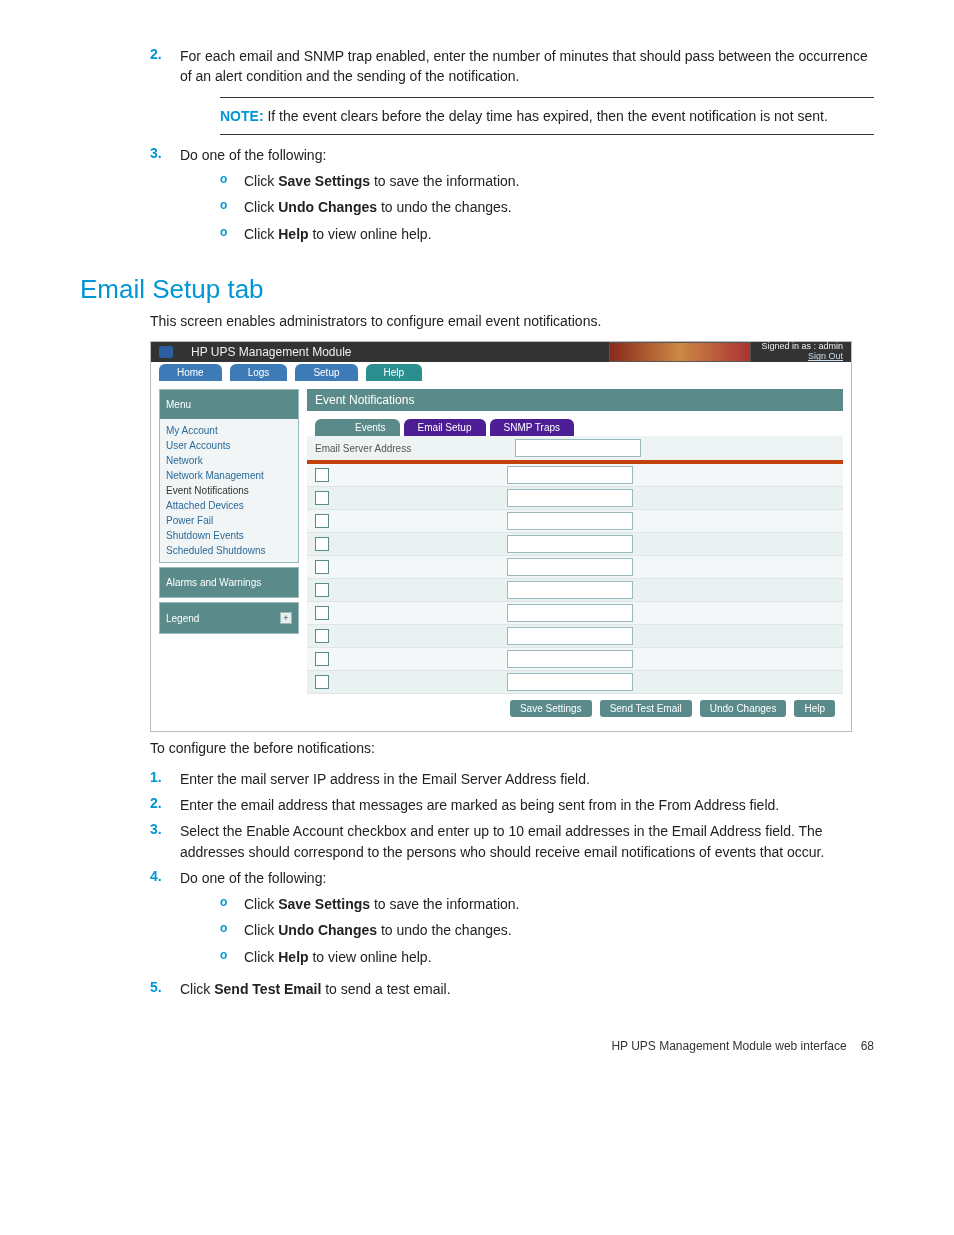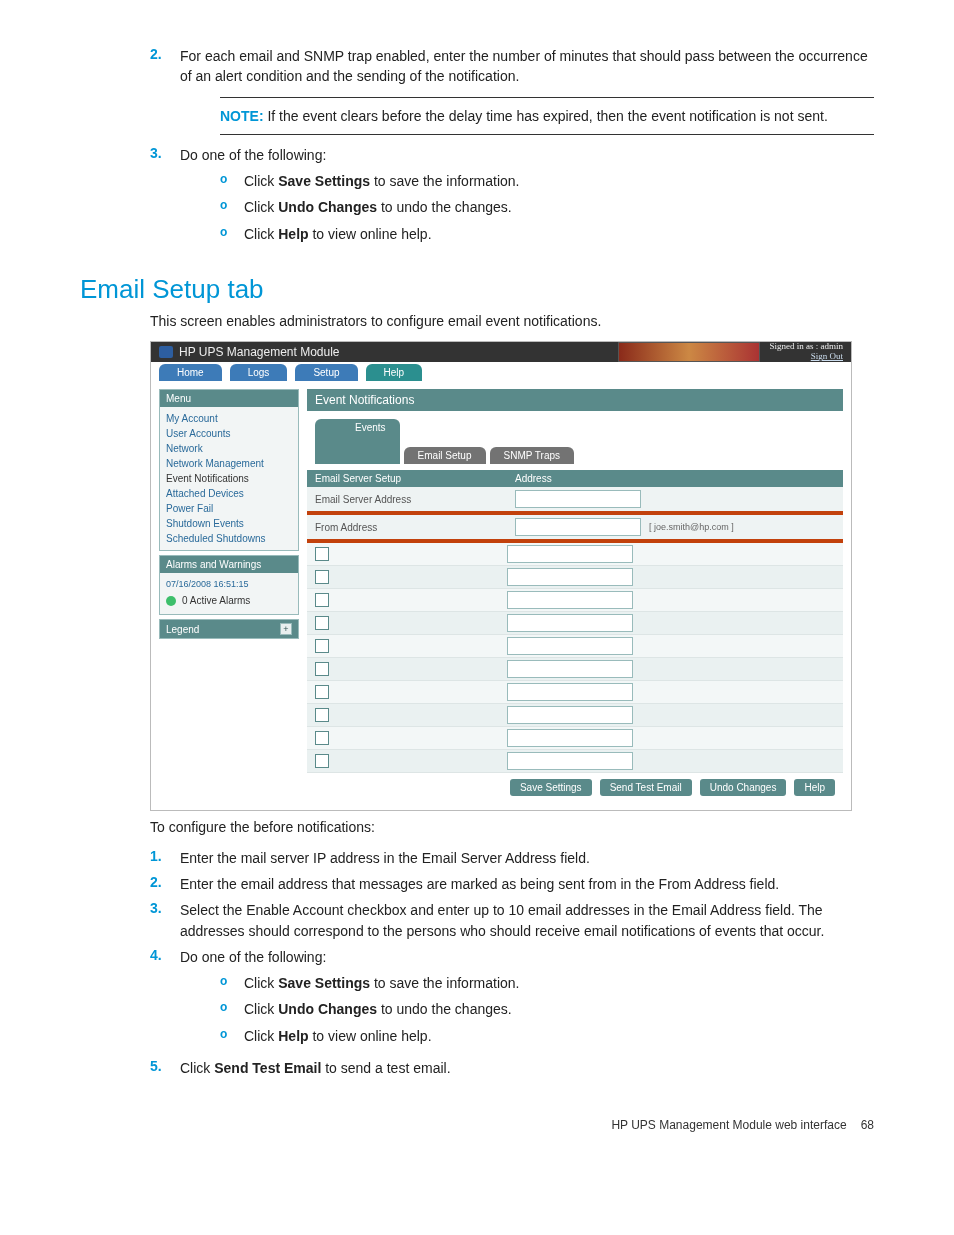--- a/index.html
+++ b/index.html
@@ -48,21 +48,21 @@
   }
   .shot-header {
     display: flex;
     align-items: center;
     justify-content: space-between;
     background: #333;
     color: #eee;
     height: 20px;
     padding: 0 8px;
   }
-  .shot-title { display: flex; align-items: center; gap: 6px; font-size: 12px; }
+  .shot-title { display: flex; align-items: center; gap: 18px; font-size: 12px; }
   .hp-logo {
     width: 14px; height: 12px;
     background: #2d5ea0;
     border-radius: 2px;
     display: inline-block;
   }
   .signed { text-align: right; font-size: 9px; line-height: 1.1; }
   .signed a { color: #cde; text-decoration: underline; cursor: pointer; }
   .banner-img {
     width: 140px; height: 18px;
@@ -78,21 +78,21 @@
     border-top-right-radius: 6px;
   }
   .tab-blue { background: #3d7bb8; }
   .tab-teal { background: #2b8f8f; }
   .shot-body { display: flex; padding: 8px; gap: 8px; }
   .left-col { width: 140px; display: flex; flex-direction: column; gap: 4px; }
   .panel { border: 1px solid #9bb; }
   .panel-hd {
     background: #5a8a8a;
     color: #fff;
-    padding: 3px 6px;
+    padding: 9px 6px;
     font-size: 10px;
   }
   .panel-bd { background: #f2f5f5; padding: 4px 6px; }
   .menu-item { color: #2a6a9a; font-size: 10px; padding: 2px 0; cursor: pointer; }
   .menu-item.sel { color: #333; }
   .ts { color: #2a6a9a; font-size: 9px; padding: 2px 0; }
   .alarm-row { display:flex; align-items:center; gap:6px; padding: 4px 0; }
   .ok-dot { width:10px; height:10px; border-radius:50%; background:#3dbf6b; display:inline-block; }
   .legend-hd { display:flex; justify-content:space-between; align-items:flex-end; }
   .plus-box { width:10px; height:10px; background:#e8efef; color:#355; font-size:9px; line-height:10px; text-align:center; border:1px solid #9bb; }
@@ -104,21 +104,21 @@
     font-size: 12px;
   }
   .subtab-row { display:flex; gap:4px; padding: 8px 8px 0 8px; }
   .subtab {
     padding: 3px 14px;
     color:#fff;
     font-size:10px;
     border-top-left-radius:6px;
     border-top-right-radius:6px;
   }
-  .subtab.grey { background:#737373;margin-top:28px; }
+  .subtab.grey { background:#4c1d95; }
   .subtab.on { background:#5a8a8a;padding-left:40px; }
   .section-bar {
     background:#5a8a8a;
     color:#fff;
     display:flex;
     font-size:10px;
     padding:3px 8px;
     margin-top:6px;
   }
   .section-bar .c1 { width: 200px; }
@@ -177,21 +177,21 @@
 
 <h2 class="section">Email Setup tab</h2>
 <div class="intro">This screen enables administrators to configure email event notifications.</div>
 
 <div class="shot">
   <div class="shot-header">
     <div class="shot-title">
       <span class="hp-logo"></span>
       <span>HP UPS Management Module</span>
     </div>
-    <div style="display:flex;align-items:center;gap:10px;font-family:Liberation Serif, serif;">
+    <div style="display:flex;align-items:center;gap:10px;">
       <div class="banner-img"></div>
       <div class="signed">
         <div>Signed in as : admin</div>
         <a>Sign Out</a>
       </div>
     </div>
   </div>
   <div class="tab-row">
     <div class="tab tab-blue">Home</div>
     <div class="tab tab-blue">Logs</div>
@@ -209,54 +209,38 @@
           <div class="menu-item">Network Management</div>
           <div class="menu-item sel">Event Notifications</div>
           <div class="menu-item">Attached Devices</div>
           <div class="menu-item">Power Fail</div>
           <div class="menu-item">Shutdown Events</div>
           <div class="menu-item">Scheduled Shutdowns</div>
         </div>
       </div>
       <div class="panel">
         <div class="panel-hd">Alarms and Warnings</div>
-        <div class="panel-bd">
-          <div class="ts">07/16/2008 16:51:15</div>
-          <div class="alarm-row">
-            <span class="ok-dot"></span>
-            <span>0 Active Alarms</span>
-          </div>
-        </div>
       </div>
       <div class="panel">
         <div class="panel-hd legend-hd">
           <span>Legend</span>
           <span class="plus-box">+</span>
         </div>
       </div>
     </div>
     <div class="right-col">
       <div class="content-hd">Event Notifications</div>
       <div class="subtab-row">
         <div class="subtab on">Events</div>
         <div class="subtab grey">Email Setup</div>
         <div class="subtab grey">SNMP Traps</div>
       </div>
-      <div class="section-bar">
-        <div class="c1">Email Server Setup</div>
-        <div>Address</div>
-      </div>
       <div class="form-row">
         <div class="lbl">Email Server Address</div>
         <input type="text" style="">
-      </div>
-      <div class="form-row">
-        <div class="lbl">From Address</div>
-        <input type="text" style="">
-        <span class="hint">[ joe.smith@hp.com ]</span>
       </div>
       <div class="tbl" id="acct-rows">
           <div class="tbl-row">
             <span class="chk"></span>
             <input type="text" style="">
           </div>
           <div class="tbl-row">
             <span class="chk"></span>
             <input type="text" style="">
           </div>

